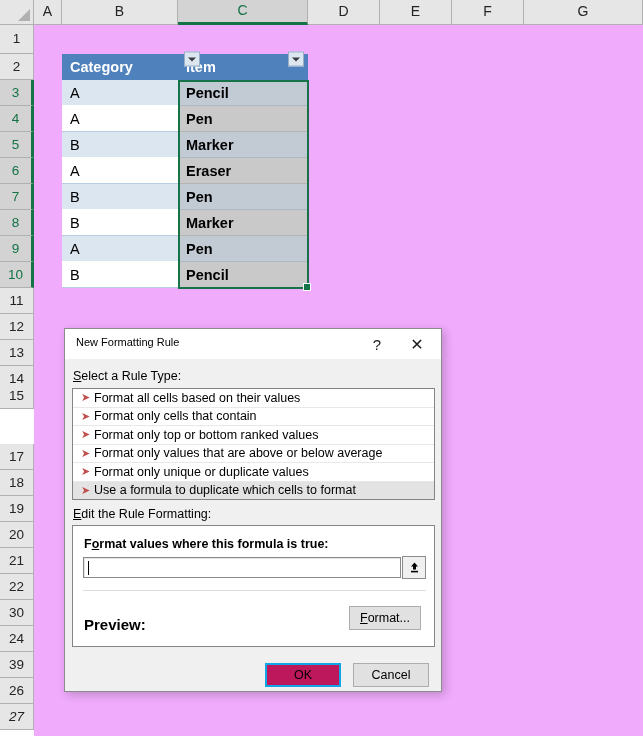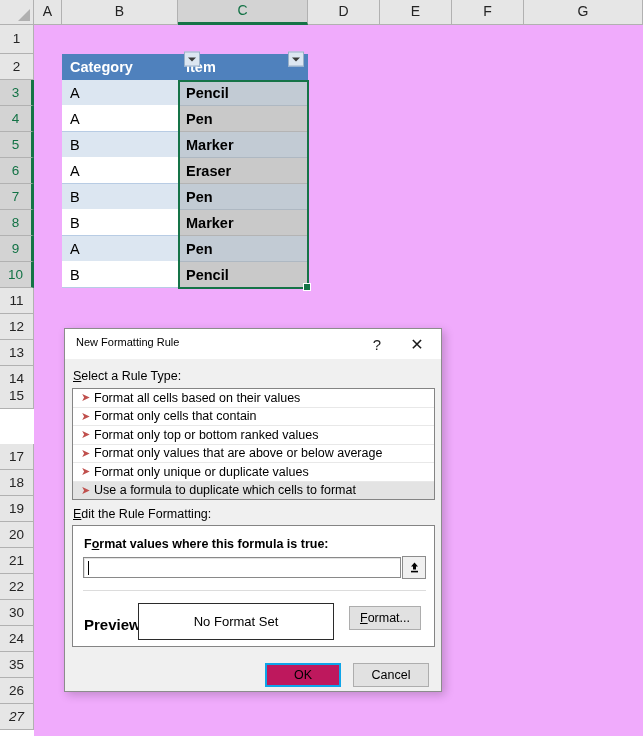--- a/index.html
+++ b/index.html
@@ -369,21 +369,21 @@
       <div class="row-head" style="top: 358px; height: 26px; line-height: 25px;">15</div>
       <div class="row-head" style="top: 393px; height: 26px; line-height: 25px; margin-top: 35px;">16</div>
       <div class="row-head" style="top: 419px; height: 26px; line-height: 25px;">17</div>
       <div class="row-head" style="top: 445px; height: 26px; line-height: 25px;">18</div>
       <div class="row-head" style="top: 471px; height: 26px; line-height: 25px;">19</div>
       <div class="row-head" style="top: 497px; height: 26px; line-height: 25px;">20</div>
       <div class="row-head" style="top: 523px; height: 26px; line-height: 25px;">21</div>
       <div class="row-head" style="top: 549px; height: 26px; line-height: 25px;">22</div>
       <div class="row-head" style="top: 575px; height: 26px; line-height: 25px;">30</div>
       <div class="row-head" style="top: 601px; height: 26px; line-height: 25px;">24</div>
-      <div class="row-head" style="top: 627px; height: 26px; line-height: 25px;">35</div>
+      <div class="row-head" style="top: 627px; height: 26px; line-height: 25px;">39</div>
       <div class="row-head" style="top: 653px; height: 26px; line-height: 25px;">26</div>
       <div class="row-head" style="top: 679px; height: 26px; line-height: 25px; font-style: italic;">27</div>
     </div>
 
   <div id="grid">
     <div id="xl-table">
       <div class="xrow xhead">
         <div class="xcell xc-b">Category</div>
         <div class="xcell xc-c">Item</div>
       </div>
@@ -479,21 +479,20 @@
     <div id="range-picker">
       <svg width="13" height="13" viewBox="0 0 13 13">
         <path d="M6.5 1.5 L10 5.5 L8 5.5 L8 8.5 L5 8.5 L5 5.5 L3 5.5 Z" fill="#000"></path>
         <rect x="3" y="9.8" width="7" height="1.6" fill="#000"></rect>
       </svg>
     </div>
 
     <div id="desc-divider"></div>
 
     <div class="dlg-label" id="label-preview">Preview:</div>
-    <div id="preview-box">No Format Set</div>
     <div id="format-btn">
         <span class="u">F</span>
         <span>ormat...</span>
       </div>
   </div>
 
   <div class="dlg-btn" id="ok-btn">OK</div>
   <div class="dlg-btn" id="cancel-btn">Cancel</div>
 </div>
 

